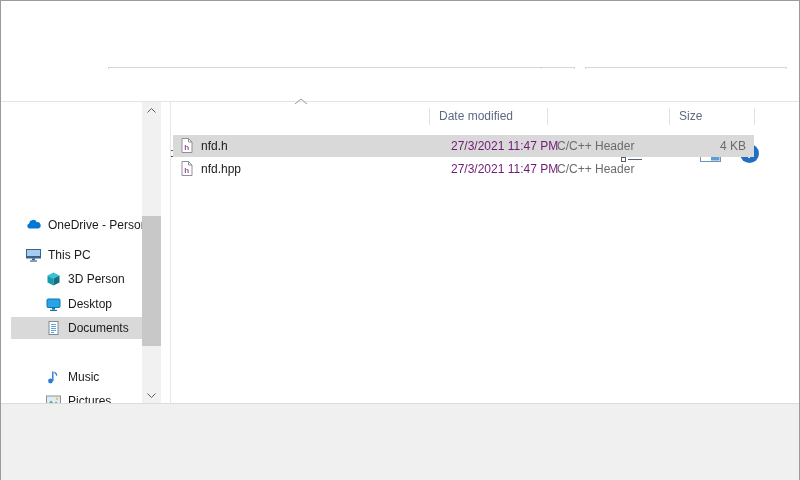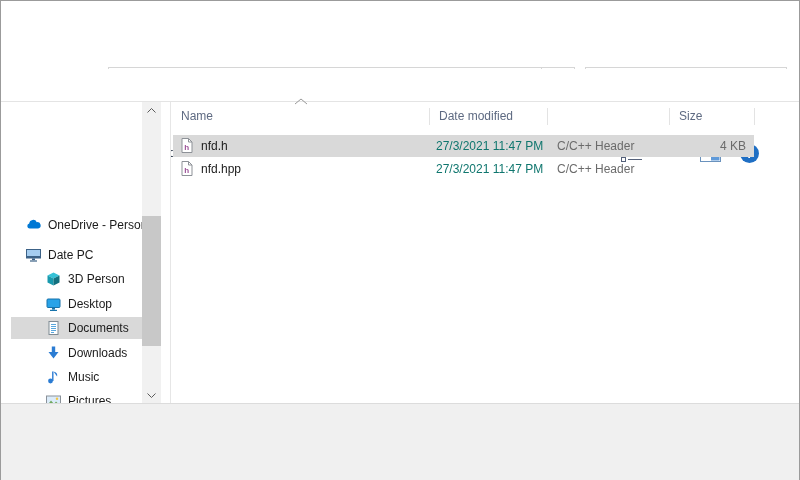--- a/index.html
+++ b/index.html
@@ -63,21 +63,21 @@
   .hcell { position:absolute; top:0; height:27px; line-height:27px; padding-left:10px; overflow:hidden; }
   .hsep { position:absolute; top:5px; width:1px; height:17px; background:#e3e3e3; }
   .sort-caret { position:absolute; left:293px; top:97px; }
 
   .frow { position:absolute; left:170px; width:620px; height:22px; }
   .frow .rowbg { position:absolute; left:2px; top:0; width:581px; height:22px; }
   .frow.selected .rowbg { background:#d9d9d9; }
   .fcell { position:absolute; top:0; height:22px; line-height:22px; white-space:nowrap; }
   .fc-icon { left:10px; top:3px; height:auto; line-height:0; }
   .fc-name { left:30px; color:#1b1b1b; }
-  .fc-date { left:265px; color:#0f766e; }
+  .fc-date { left:280px; color:#701a75; }
   .fc-type { left:386px; color:#6b6b6b; }
   .fc-size { left:450px; width:125px; text-align:right; color:#6b6b6b; }
 
   
   .footer { position:absolute; left:0; top:402px; width:100%; height:78px;
             background:#f0f0f0; border-top:1px solid #dcdcdc; }
 </style>
 </head>
 <body>
 
@@ -193,21 +193,21 @@
 
     <div class="side-item" style="left:24px;top:142px;width:117px;">
       <span class="side-icon">
         <svg width="17" height="16" viewBox="0 0 16 16">
             <rect x="1" y="2.5" width="14" height="8.5" fill="#a5cdf0" stroke="#3c6287"></rect>
             <rect x="1" y="9" width="14" height="2" fill="#3c6287"></rect>
             <rect x="6.5" y="11.5" width="3" height="1.6" fill="#3c6287"></rect>
             <rect x="4.5" y="13.4" width="7" height="1.2" fill="#3c6287"></rect>
           </svg>
       </span>
-      <span class="lbl">Date PC</span>
+      <span class="lbl">This PC</span>
     </div>
 
     <div class="side-item" style="left:44px;top:166px;width:97px;">
       <span class="side-icon">
         <svg width="17" height="16" viewBox="0 0 16 16">
             <polygon points="8,1.5 14,4.5 8,7.5 2,4.5" fill="#35c1d6"></polygon>
             <polygon points="2,4.5 8,7.5 8,14.5 2,11.5" fill="#1899ad"></polygon>
             <polygon points="14,4.5 8,7.5 8,14.5 14,11.5" fill="#12707f"></polygon>
           </svg>
       </span>
@@ -228,28 +228,20 @@
     <div class="side-item" style="left:44px;top:215px;width:97px;">
       <span class="side-icon">
         <svg width="17" height="16" viewBox="0 0 16 16">
             <rect x="3.5" y="1.5" width="9" height="13" fill="#fff" stroke="#7f8b94"></rect>
             <path d="M5.5 4.5h5M5.5 6.5h5M5.5 8.5h5M5.5 10.5h5M5.5 12.5h3" stroke="#5aa7dd"></path>
           </svg>
       </span>
       <span class="lbl">Documents</span>
     </div>
 
-    <div class="side-item" style="left:44px;top:240px;width:97px;">
-      <span class="side-icon">
-        <svg width="17" height="16" viewBox="0 0 16 16">
-            <path d="M6.3 1.5h3.4V7H13L8 13.5 3 7h3.3z" fill="#2b7cd3"></path>
-          </svg>
-      </span>
-      <span class="lbl">Downloads</span>
-    </div>
 
     <div class="side-item" style="left:44px;top:264px;width:97px;">
       <span class="side-icon">
         <svg width="17" height="16" viewBox="0 0 16 16">
             <circle cx="5" cy="12" r="2.4" fill="#2b7cd3"></circle>
             <rect x="6.6" y="2.5" width="1.4" height="9.5" fill="#2b7cd3"></rect>
             <path d="M8 2.5c3 .8 4.2 2.3 3.6 5--.8-1.7-2-2.4-3.6-2.4z" fill="#2b7cd3"></path>
           </svg>
       </span>
       <span class="lbl">Music</span>
@@ -322,21 +314,20 @@
       </div>
     </div>
   </div>
   <div class="v-sep"></div>
 
   <svg class="sort-caret" width="14" height="7" viewBox="0 0 14 7">
       <path d="M1 6l6-5 6 5" fill="none" stroke="#9a9a9a"></path>
     </svg>
 
   <div class="list-header">
-    <div class="hcell" style="left:0;width:258px;">Name</div>
     <div class="hsep" style="left:258px;"></div>
     <div class="hcell" style="left:258px;width:118px;">Date modified</div>
     <div class="hsep" style="left:376px;"></div>
     <div class="hsep" style="left:498px;"></div>
     <div class="hcell" style="left:498px;width:85px;">Size</div>
     <div class="hsep" style="left:583px;"></div>
   </div>
 
   <div class="frow selected" style="top:134px;">
     <div class="rowbg"></div>

